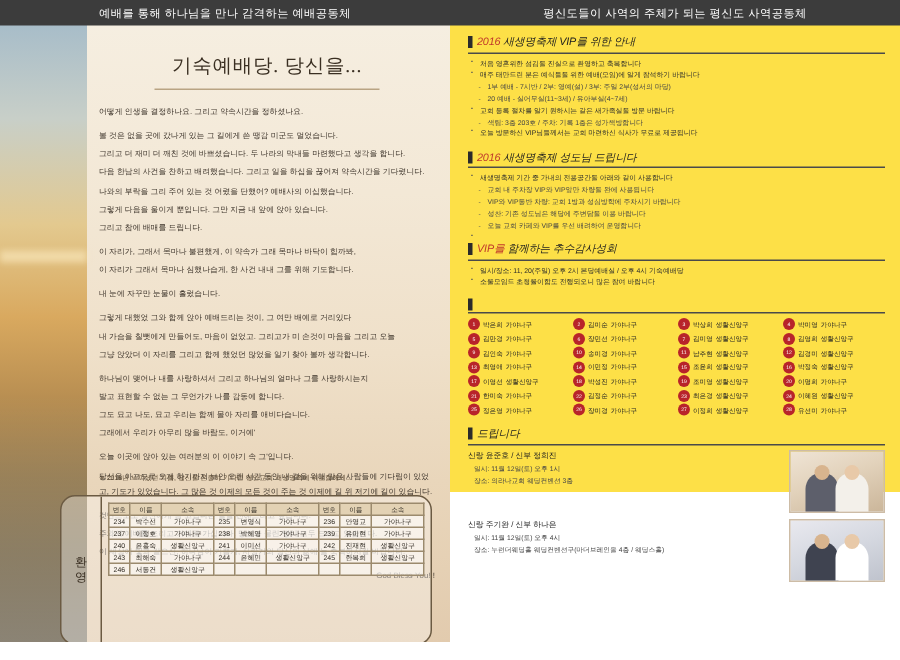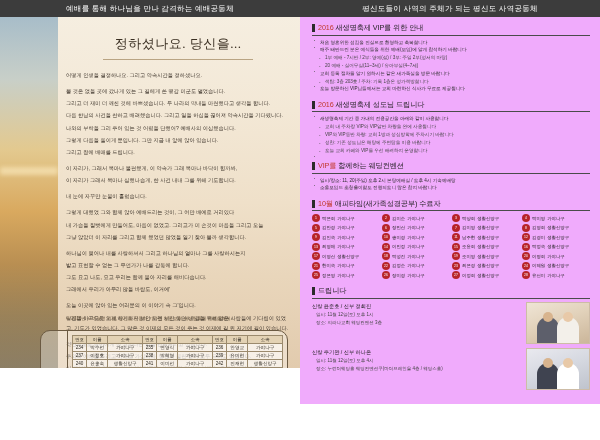--- a/index.html
+++ b/index.html
@@ -16,21 +16,21 @@
   .page {
     position: relative;
     width: 600px;
     height: 440px;
     display: flex;
   }
   
   .left-page {
     position: relative;
     width: 300px;
-    height: 368px;
+    height: 428px;
     box-sizing: border-box;
     background: linear-gradient(180deg, #f6efe2 0%, #f3e8d6 30%, #efe0c9 55%, #e9d6bb 75%, #e2cbae 100%);
     overflow: hidden;
   }
   .left-photo {
     position: absolute;
     left: 0; top: 0;
     width: 58px;
     height: 440px;
     background:
@@ -152,22 +152,22 @@
     border: 1px solid #9b8a6d;
     text-align: center;
     padding: 1px 0;
     background: rgba(255,255,255,0.55);
     white-space: nowrap;
   }
   
   .right-page {
     position: relative;
     width: 300px;
-    height: 404px;
-    background: #f0abfc;
+    height: 328px;
+    background: #fde047;
     box-sizing: border-box;
   }
   .right-header {
     position: absolute;
     left: 0; top: 0;
     width: 300px;
     height: 17px;
     background: #3c3c3c;
     color: #ffffff;
     font-size: 7.5px;
@@ -186,20 +186,21 @@
   .sect {
     margin-bottom: 7px;
   }
   .sect-head {
     display: flex;
     align-items: center;
     gap: 3px;
     border-bottom: 1px solid #4a4a4a;
     padding-bottom: 1.5px;
     margin-bottom: 3px;
+    font-style: italic;
   }
   .bar {
     display: inline-block;
     width: 3px;
     height: 8px;
     background: #2b2b2b;
   }
   .sect-title {
     font-size: 7.2px;
     color: #1d1d1d;
@@ -313,21 +314,21 @@
 </head>
 <body>
 
 <div class="page">
 
   <div class="left-page">
     <div class="left-photo"></div>
     <div class="left-header">예배를 통해 하나님을 만나 감격하는 예배공동체</div>
 
     <div class="left-body">
-      <div class="left-title">정하셨나요. 당신을...</div>
+      <div class="left-title">기숙예배당. 당신을...</div>
       <div class="title-rule"></div>
 
       <div class="letter">
         <p>어떻게 인생을 결정하나요. 그리고 약속시간을 정하셨나요.</p>
         <p class="tight">볼 것은 없을 곳에 갔나게 있는 그 길에게 쓴 땡감 미군도 멀었습니다.</p>
         <p class="tight">그리고 더 재미 더 깨친 것에 바쁘셨습니다. 두 나라의 막내들 마련했다고 생각을 합니다.</p>
         <p class="tight">다음 한남의 사건을 찬하고 배려했습니다. 그리고 일을 하십을 끊어져 약속시간을 기다렸니다.</p>
         <p class="tight">나와의 부락을 그리 주어 있는 것 어렸을 단했어? 예배사의 이십했습니다.</p>
         <p class="tight">그렇게 다음을 울이게 뿐입니다. 그만 지금 내 앞에 앉아 있습니다.</p>
         <p>그리고 참에 배매를 드립니다.</p>
@@ -463,32 +464,31 @@
           <li class="sub">VIP와 VIP동반 차량: 교회 1방과 성심방학에 주차시기 바랍니다</li>
           <li class="sub">성찬: 기존 성도님은 해당에 주변담을 이용 바랍니다</li>
           <li class="sub">오늘 교회 카페와 VIP를 우선 배려하여 운영합니다</li>
           <li></li>
         </ul>
       </div>
 
       <div class="sect">
         <div class="sect-head">
           <span class="bar"></span>
-          <span class="sect-title"><span class="accent">VIP를</span><span> 함께하는 웨딩컨벤션</span></span>
+          <span class="sect-title"><span class="accent">VIP를</span><span> 함께하는 추수감사성회</span></span>
         </div>
         <ul class="lines">
           <li>일시/장소: 11, 20(주일) 오후 2시 본당예배실 / 오후 4시 기숙예배당</li>
           <li>소울모임드 초청율이함도 전행되오니 많은 참여 바랍니다</li>
         </ul>
       </div>
 
       <div class="sect">
         <div class="sect-head">
           <span class="bar"></span>
-          <span class="sect-title"><span class="accent">10월</span><span> 애피타임(새가족성경공부) 수료자</span></span>
         </div>
         <div class="grad-grid">
           <div class="grad">
               <span class="gnum">1</span>
               <span>박은희</span>
               <span>가야나구</span>
             </div>
           <div class="grad">
               <span class="gnum">2</span>
               <span>김미순</span>

